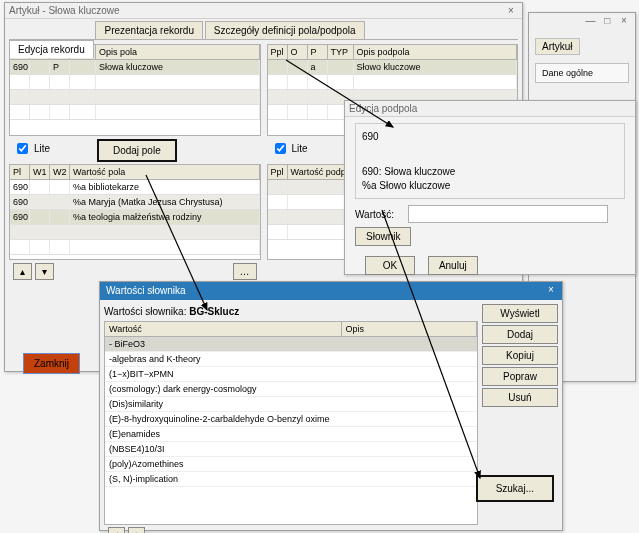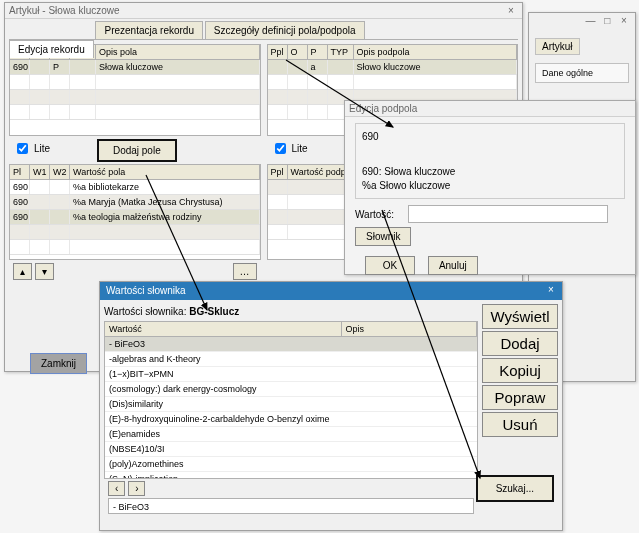--- a/index.html
+++ b/index.html
@@ -35,40 +35,40 @@
   .col-typ  { width: 26px; }
   .col-rest { flex: 1; }
   .checkbox { display: inline-flex; align-items: center; gap: 3px; margin: 4px 4px; }
   .checkbox input { width: 11px; height: 11px; }
   .btn { background: #ece9d8; border: 1px solid #888; padding: 3px 10px; font-size: 10px; cursor: pointer; display: inline-block; text-align: center; }
   .btn-heavy { border: 2px solid #111; padding: 4px 14px; }
   .lower-grid .ghead div, .lower-grid .grow div { font-size: 9px; }
   .nav-btns { display: flex; gap: 3px; margin: 3px 4px; }
   .nav-btns .btn { padding: 2px 6px; min-width: 14px; }
 
-  #btn-zamknij { position: absolute; left: 25px; top: 350px; border:1px solid #6a8acb; background:#a3a3a3; padding:4px 10px; }
+  #btn-zamknij { position: absolute; left: 18px; top: 350px; border:1px solid #6a8acb; background:#c2410c; padding:4px 10px; }
 
   
   #win-sub { left: 344px; top: 100px; width: 292px; height: 175px; background: #f3f3f3; border: 1px solid #a8a8a8; }
   .sub-body { padding: 6px 10px; }
   .sub-row { margin: 3px 0; font-size: 10px; }
   .sub-input { width: 200px; height: 18px; border: 1px solid #b0b0b0; background: #fff; padding: 2px 4px; }
   .sub-field-box { border:1px solid #ccc; padding:4px 6px; margin-bottom:6px; }
   .sub-btns { text-align: left; margin-top: 10px; }
   .sub-btns .btn { min-width: 48px; margin-left: 10px; }
 
   
   #win-dict { left: 99px; top: 281px; width: 464px; height: 250px; z-index: 50; background:#f0f0f0; }
   .dict-body { display: flex; padding: 4px 4px 0 4px; gap: 4px; }
   .dict-left { flex: 1; }
   .dict-right { width: 76px; display:flex; flex-direction:column; gap:2px; }
-  .dict-right .btn { display:block; width:100%; padding:3px 0; font-size:15px; }
+  .dict-right .btn { display:block; width:100%; padding:3px 0; font-size:10px; }
   .dict-label { font-size: 10px; padding: 2px 0 4px 0; }
   .dict-label b { font-weight: bold; }
-  .dict-grid { border: 1px solid #b0b0b0; background: #fff; height: 158px; overflow-y: auto; position:relative; }
+  .dict-grid { border: 1px solid #b0b0b0; background: #fff; height: 204px; overflow-y: auto; position:relative; }
   .dict-head { display:flex; background:#ece9d8; border-bottom:1px solid #b0b0b0; position:sticky; top:0; }
   .dict-head div { padding:2px 4px; border-right:1px solid #b0b0b0; font-size:9px; }
   .dh-val { flex: 1.8; }
   .dh-opis { flex: 1; }
   .dict-row { padding: 2px 4px; border-bottom: 1px solid #eee; font-size:9px; white-space:nowrap; overflow:hidden; }
   .dict-row.sel { background: #d8d8d0; }
   .dict-nav { text-align:left; margin:2px 4px; }
   .dict-bottom { border:1px solid #b0b0b0; background:#fff; margin:2px 4px 4px 4px; padding:3px 4px; height:16px; font-size:9px; }
   #btn-szukaj { border:2px solid #111; padding:6px 18px; position:absolute; right:8px; bottom:28px; font-size:10px; background:#ece9d8; cursor:pointer; }
 

